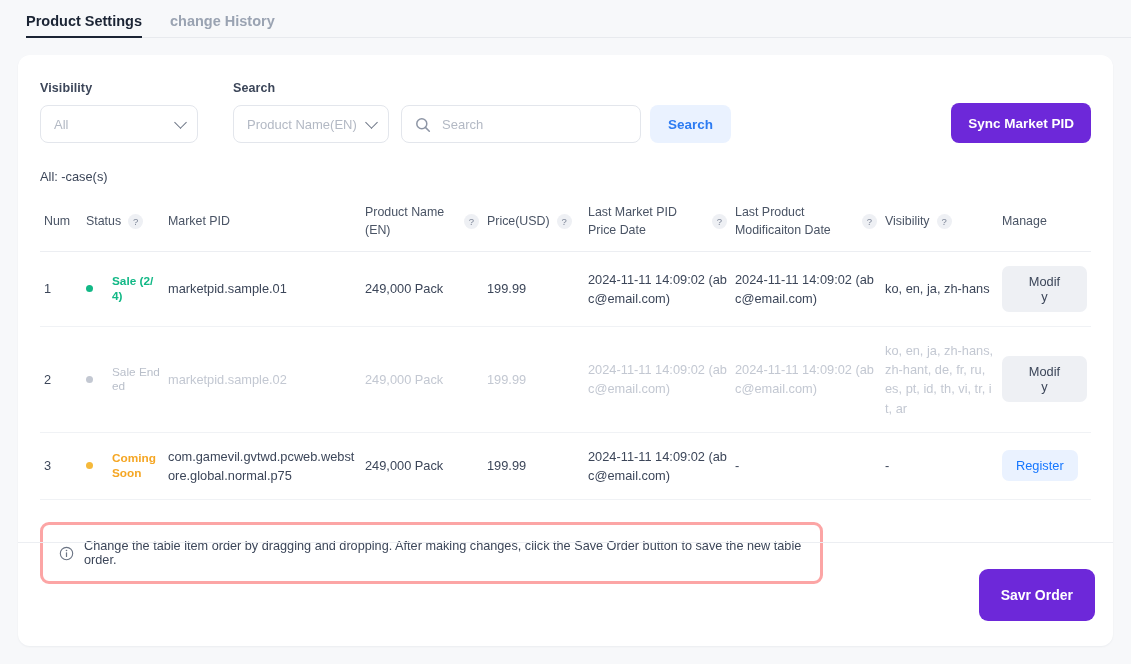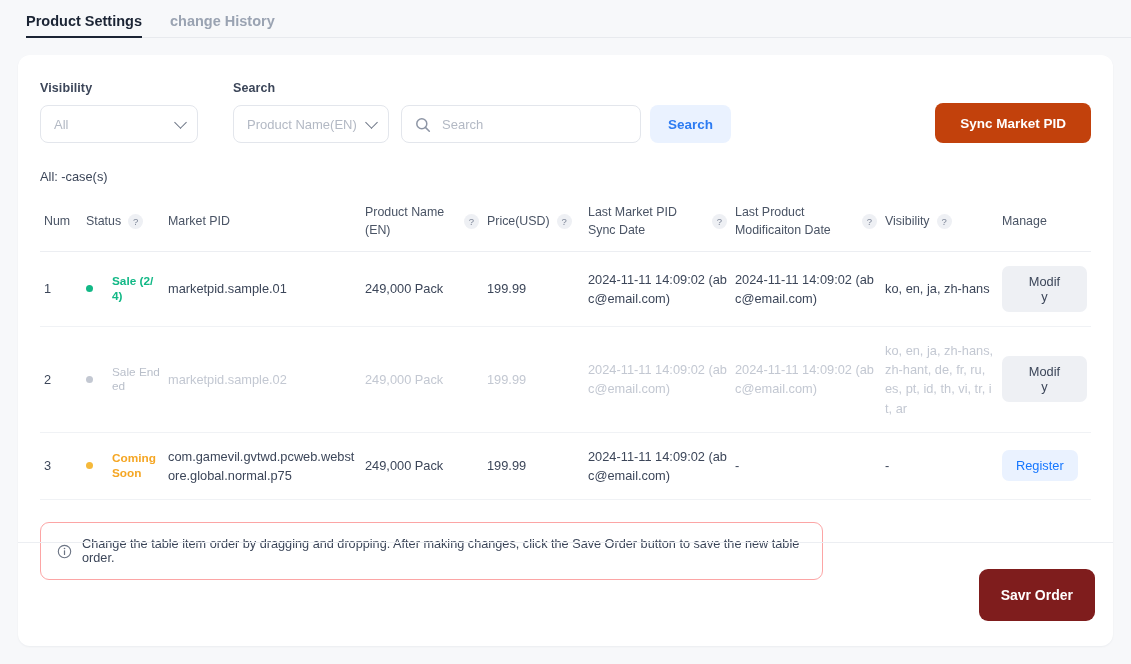--- a/index.html
+++ b/index.html
@@ -121,22 +121,22 @@
     color: #2c7bf2;
     border: none; border-radius: 8px;
     font-size: 13.5px; font-weight: bold;
     cursor: pointer;
     font-family: inherit;
   }
   .btn-sync {
     position: absolute;
     right: 22px; bottom: 0;
     height: 40px;
-    padding: 0 25px;
-    background: #c2410c;
+    padding: 0 17px;
+    background: #6d28d9;
     color: #fff;
     border: none; border-radius: 8px;
     font-size: 13.5px; font-weight: bold;
     cursor: pointer;
     font-family: inherit;
   }
 
   .count {
     padding: 26px 0 0 22px;
     font-size: 12.8px;
@@ -201,41 +201,41 @@
     padding: 8px 14px;
     font-size: 12.8px;
     cursor: pointer;
     font-family: inherit;
   }
 
   
   .notice {
     margin: 22px 22px 0 22px;
     width: 783px;
-    border: 1px solid #fca5a5;
+    border: 3px solid #fca5a5;
     border-radius: 9px;
     padding: 14px 16px;
     display: flex;
     align-items: center;
     gap: 10px;
     font-size: 12.7px;
     color: #3c4659;
   }
   .info-ic { flex: none; width: 15px; height: 15px; }
 
   
   .divider { position: absolute; left: 0; right: 0; bottom: 103px; height: 1px; background: #eceef2; }
   .footer {
     position: absolute;
     left: 0; right: 0; bottom: 0; height: 103px;
     display: flex; align-items: center; justify-content: flex-end;
     padding-right: 18px;
   }
   .btn-save {
-    background: #7f1d1d;
+    background: #6d28d9;
     color: #fff;
     border: none; border-radius: 9px;
     padding: 0 22px; height: 52px;
     font-size: 14px; font-weight: bold;
     cursor: pointer;
     font-family: inherit;
   }
 </style>
 </head>
 <body>
@@ -320,21 +320,21 @@
           </div>
         </th>
         <th>
           <div class="hw">
             <span>Price(USD)</span>
             <span class="qmark">?</span>
           </div>
         </th>
         <th>
           <div class="hw">
-            <span>Last Market PID Sync Date</span>
+            <span>Last Market PID Price Date</span>
             <span class="qmark">?</span>
           </div>
         </th>
         <th>
           <div class="hw">
             <span>Last Product Modificaiton Date</span>
             <span class="qmark">?</span>
           </div>
         </th>
         <th>

